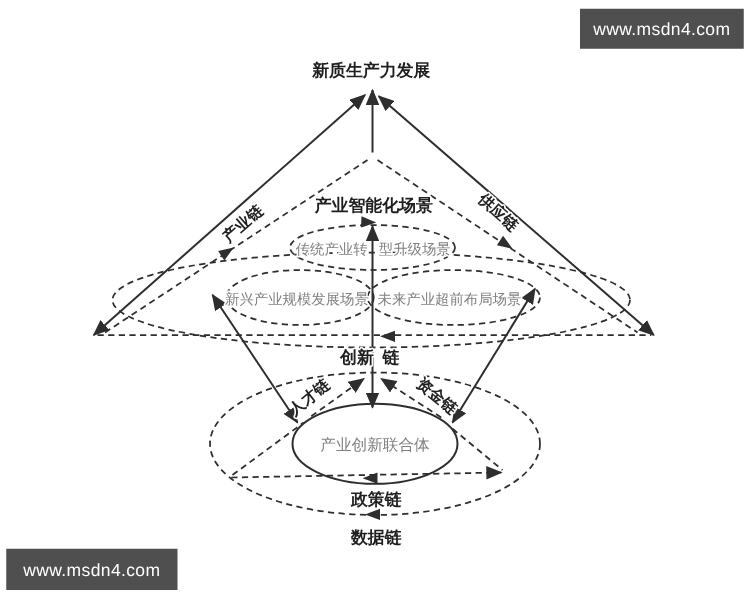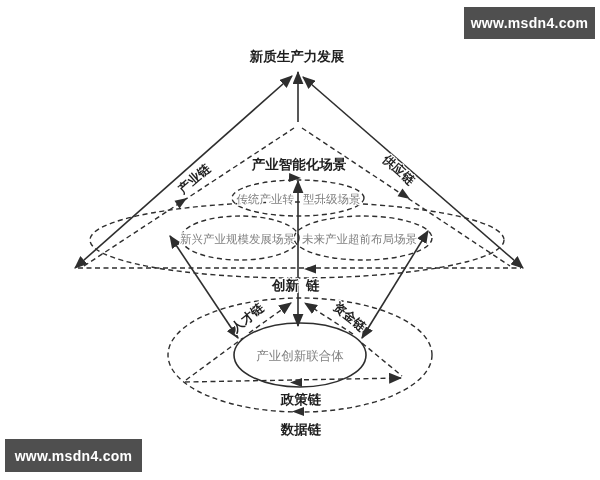--- a/index.html
+++ b/index.html
@@ -16,21 +16,21 @@
   .b{font-weight:bold;}
   .gray{fill:#808080;}
   .f13{font-size:13.5px;}
   .f12{font-size:12.5px;}
   .f11{font-size:11.5px;}
   .mid{text-anchor:middle;}
   .end{text-anchor:end;}
   .start{text-anchor:start;}
   
   .wm{position:absolute;background:#4f4f4f;color:#ffffff;display:flex;
-      align-items:center;justify-content:center;font-size:14px;letter-spacing:.3px;font-weight:bold;}
+      align-items:center;justify-content:center;font-size:14px;letter-spacing:.3px;}
   .wm-tr{left:464px;top:7px;width:131px;height:32px;}
   .wm-bl{left:5px;top:439px;width:137px;height:33px;}
 </style>
 </head>
 <body>
 
 <div class="stage">
 
   <svg width="600" height="480" viewBox="0 0 600 480">
     <defs>

